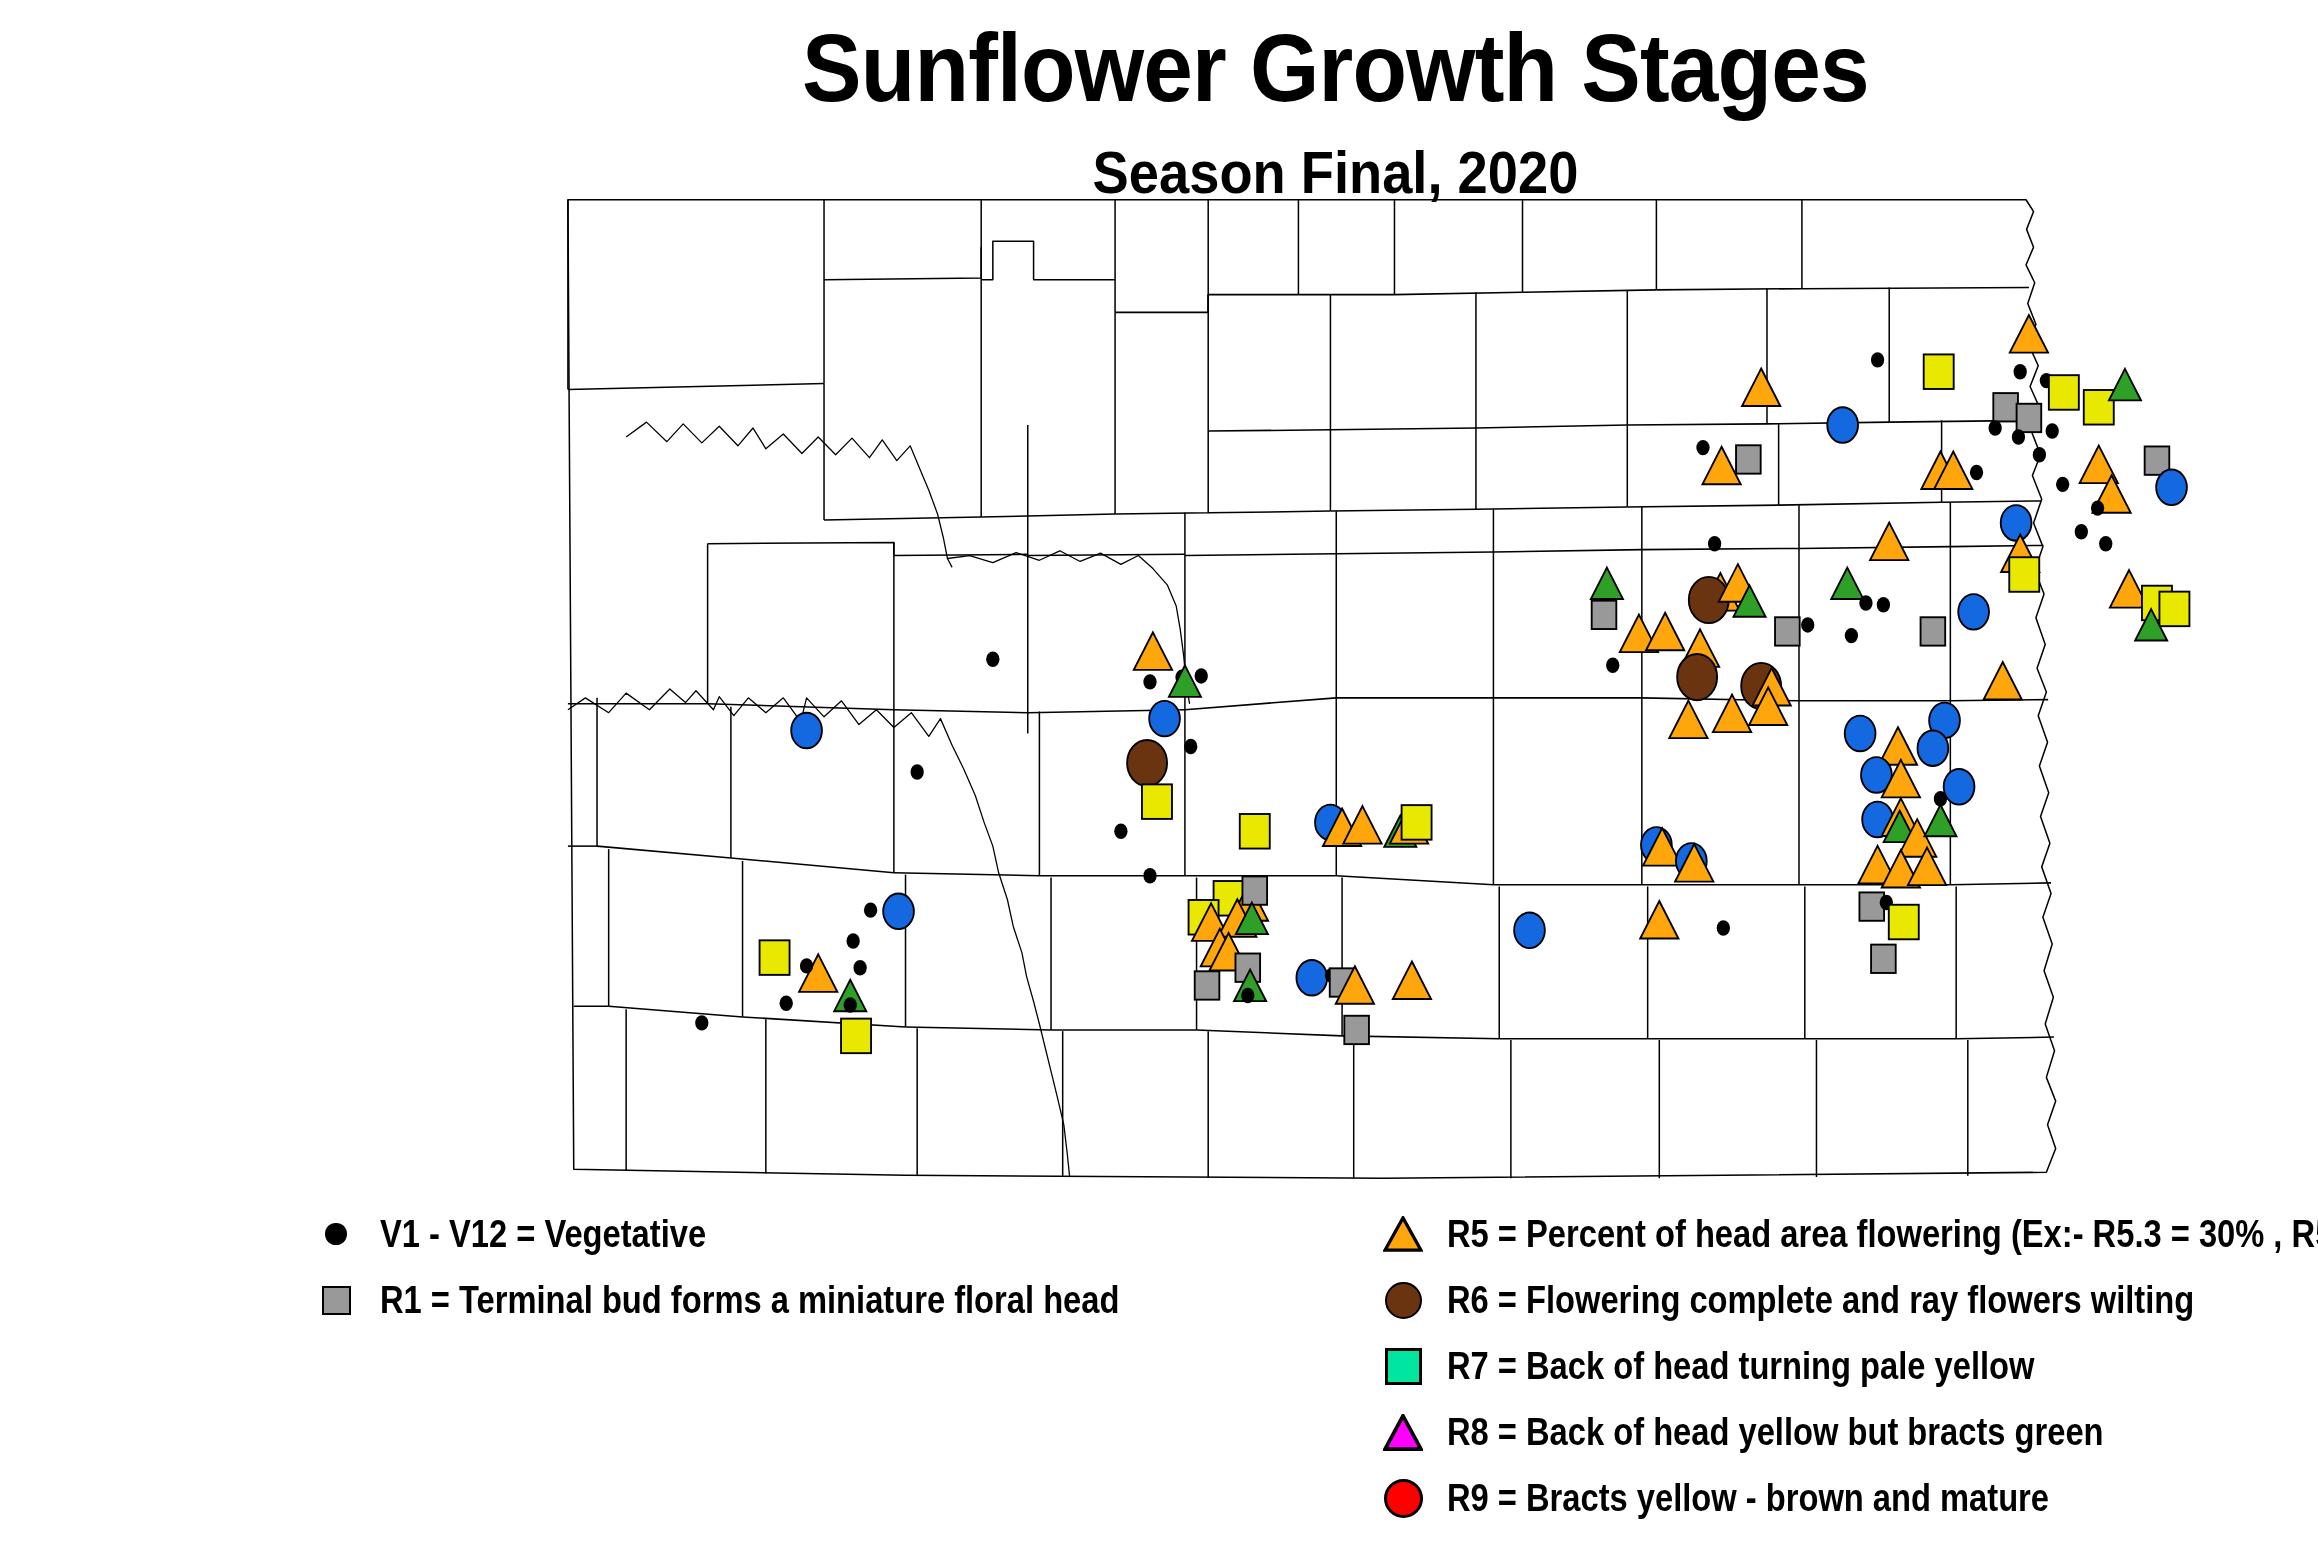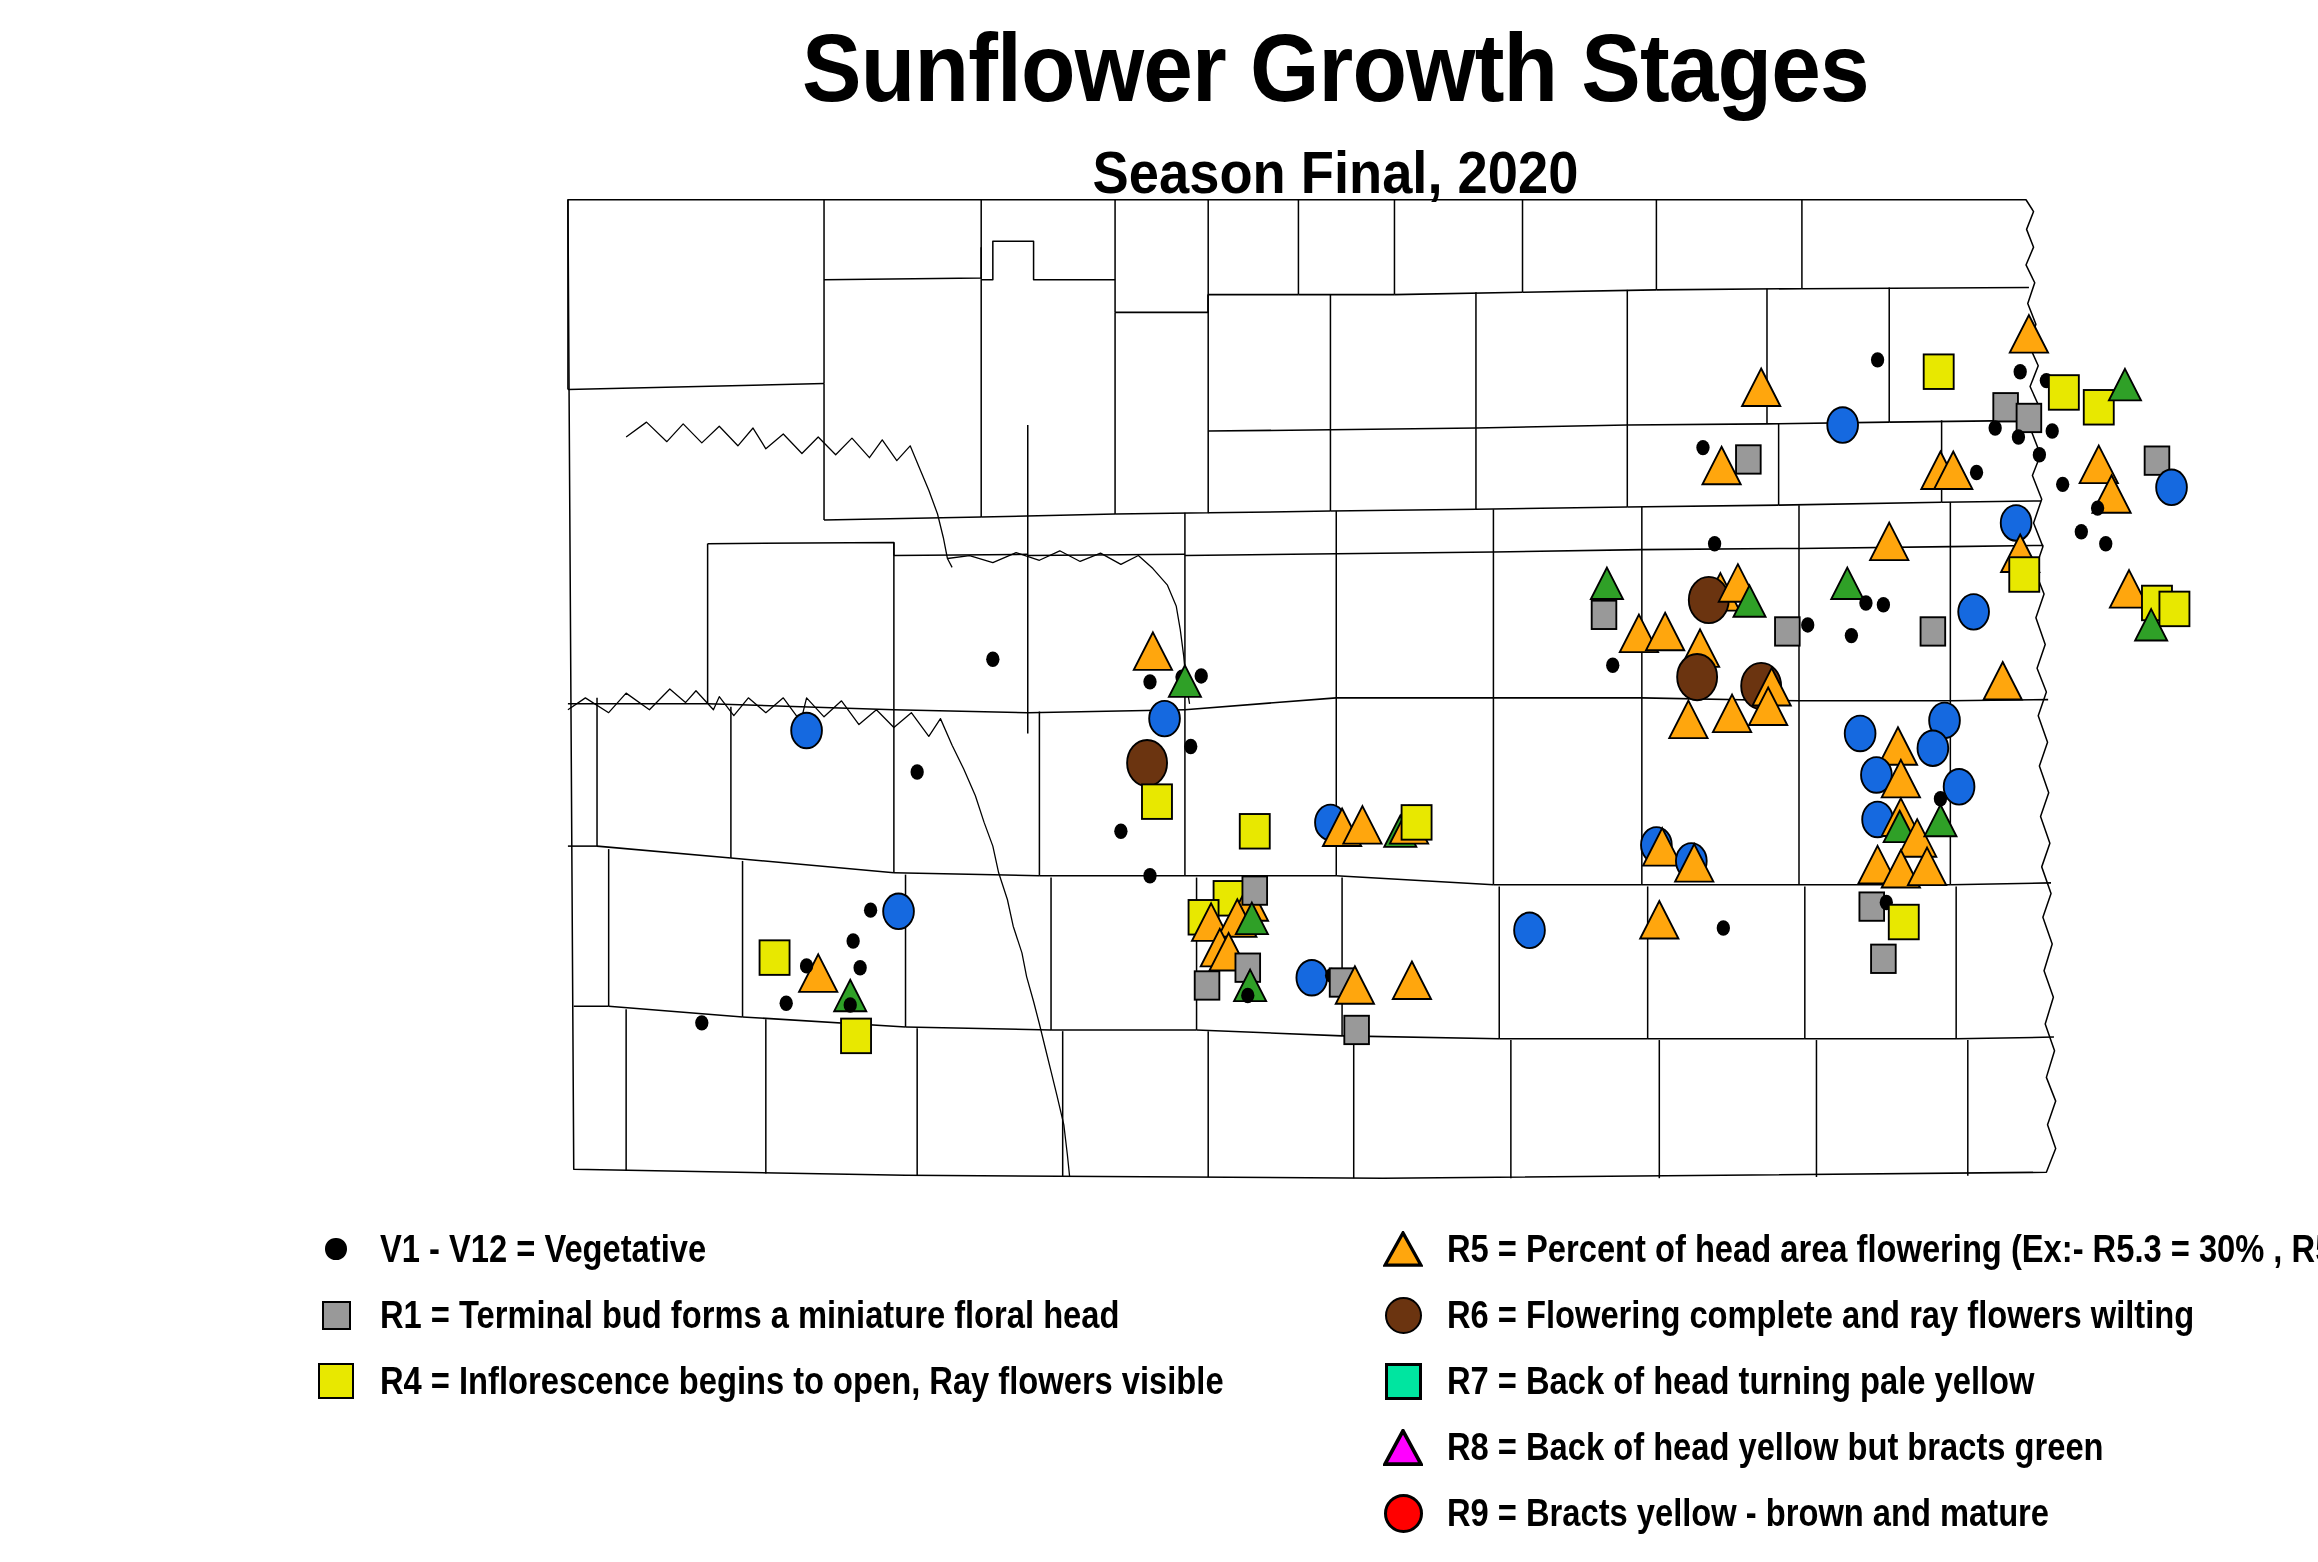--- a/index.html
+++ b/index.html
@@ -18,21 +18,21 @@
     font-size:59px; font-weight:bold; color:#000;
     line-height:1; white-space:nowrap;
     transform:scaleX(0.92); transform-origin:center top;
   }
 
   #map-area{position:absolute; left:533px; top:176px; width:1688px; height:1020px;}
   #map-svg{display:block; width:1688px; height:1020px;}
 
   
   #legend{position:absolute; left:0; top:1206px; width:2994px; height:325px;}
-  .legend-col{position:absolute; top:15px;}
+  .legend-col{position:absolute; top:0;}
   #legend-col-left{left:306px; width:1067px;}
   #legend-col-right{left:1373px; width:1530px;}
   .legend-row{position:relative; height:66px;}
   .legend-mark{
     position:absolute; left:0; top:0; width:60px; height:56px;
     display:flex; align-items:center; justify-content:center;
   }
   .legend-label{
     position:absolute; left:74px; top:0; height:56px;
     display:flex; align-items:center;
@@ -377,26 +377,20 @@
 
     <div class="legend-row">
       <span class="legend-mark">
         <span class="m-sq" style="width:29px;height:29px;background:#999999;"></span>
       </span>
       <span class="legend-label">R1 = Terminal bud forms a miniature floral head</span>
     </div>
 
 
 
-    <div class="legend-row">
-      <span class="legend-mark">
-        <span class="m-sq" style="width:36px;height:36px;background:#E8E800;"></span>
-      </span>
-      <span class="legend-label">R4 = Inflorescence begins to open, Ray flowers visible</span>
-    </div>
   </div>
 
   <div class="legend-col" id="legend-col-right">
 
     <div class="legend-row">
       <span class="legend-mark">
         <svg width="40" height="36" viewBox="0 0 86 78">
           <polygon points="43,4 82,74 4,74" fill="#FFA60D" stroke="#000" stroke-width="7"></polygon>
         </svg>
       </span>

